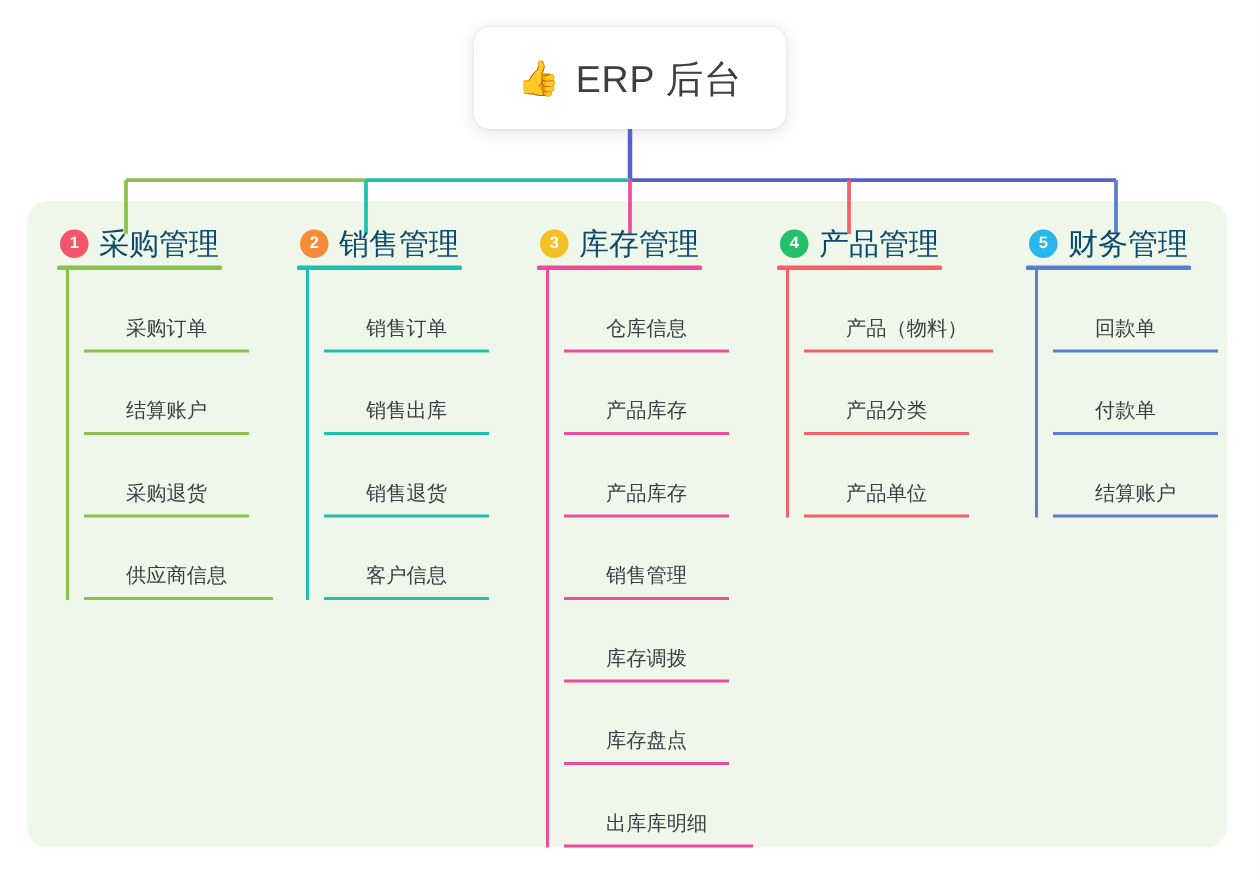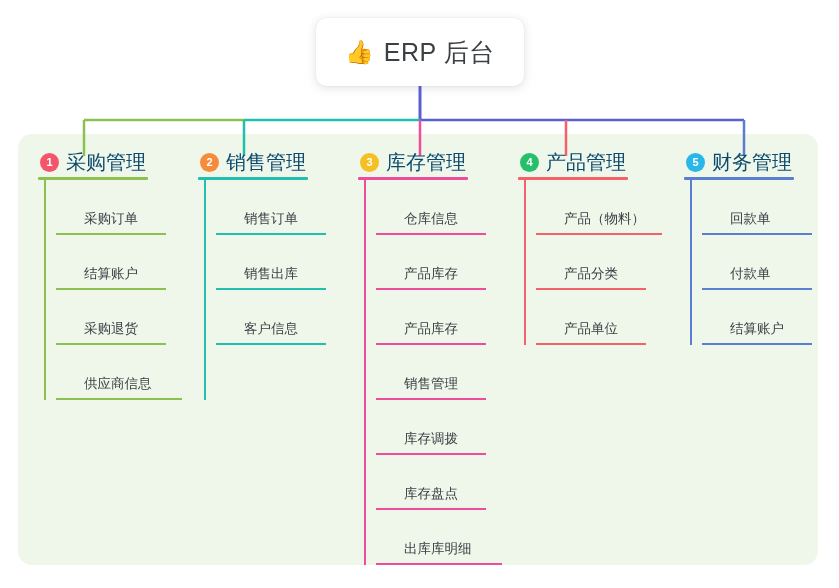--- a/index.html
+++ b/index.html
@@ -227,20 +227,25 @@
         <span class="leaf-text">销售订单</span>
         <span class="leaf-tick" style="background: rgb(34, 191, 174);"></span>
         <span class="leaf-rule" style="background: rgb(34, 191, 174);"></span>
       </div>
       <div class="leaf">
         <span class="leaf-text">销售出库</span>
         <span class="leaf-tick" style="background: rgb(34, 191, 174);"></span>
         <span class="leaf-rule" style="background: rgb(34, 191, 174);"></span>
       </div>
       <div class="leaf">
+        <span class="leaf-text">销售退货</span>
+        <span class="leaf-tick" style="background: rgb(34, 191, 174);"></span>
+        <span class="leaf-rule" style="background: rgb(34, 191, 174);"></span>
+      </div>
+      <div class="leaf">
         <span class="leaf-text">客户信息</span>
         <span class="leaf-tick" style="background: rgb(34, 191, 174);"></span>
         <span class="leaf-rule" style="background: rgb(34, 191, 174);"></span>
       </div>
     </div>
   </div>
 
   <div class="column col-2">
     <div class="branch-head">
       <span class="badge" style="background: rgb(245, 192, 35);">3</span>

